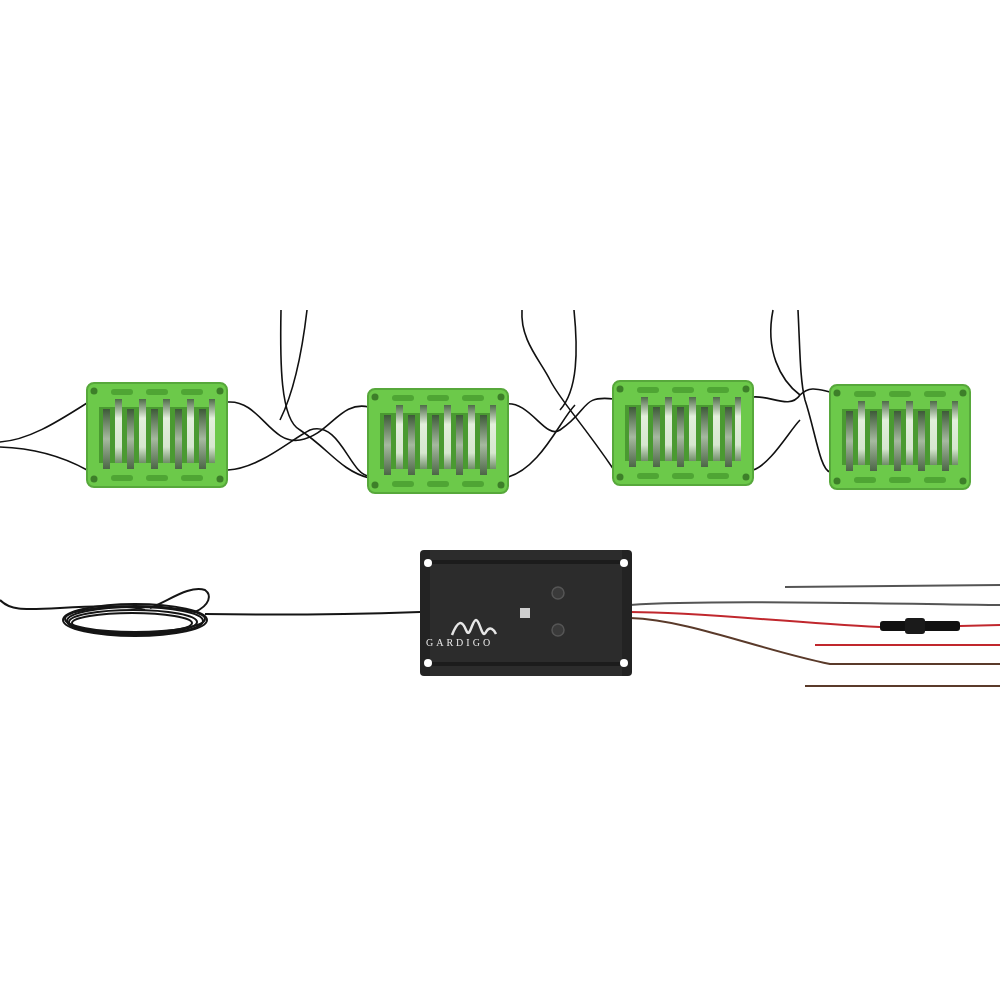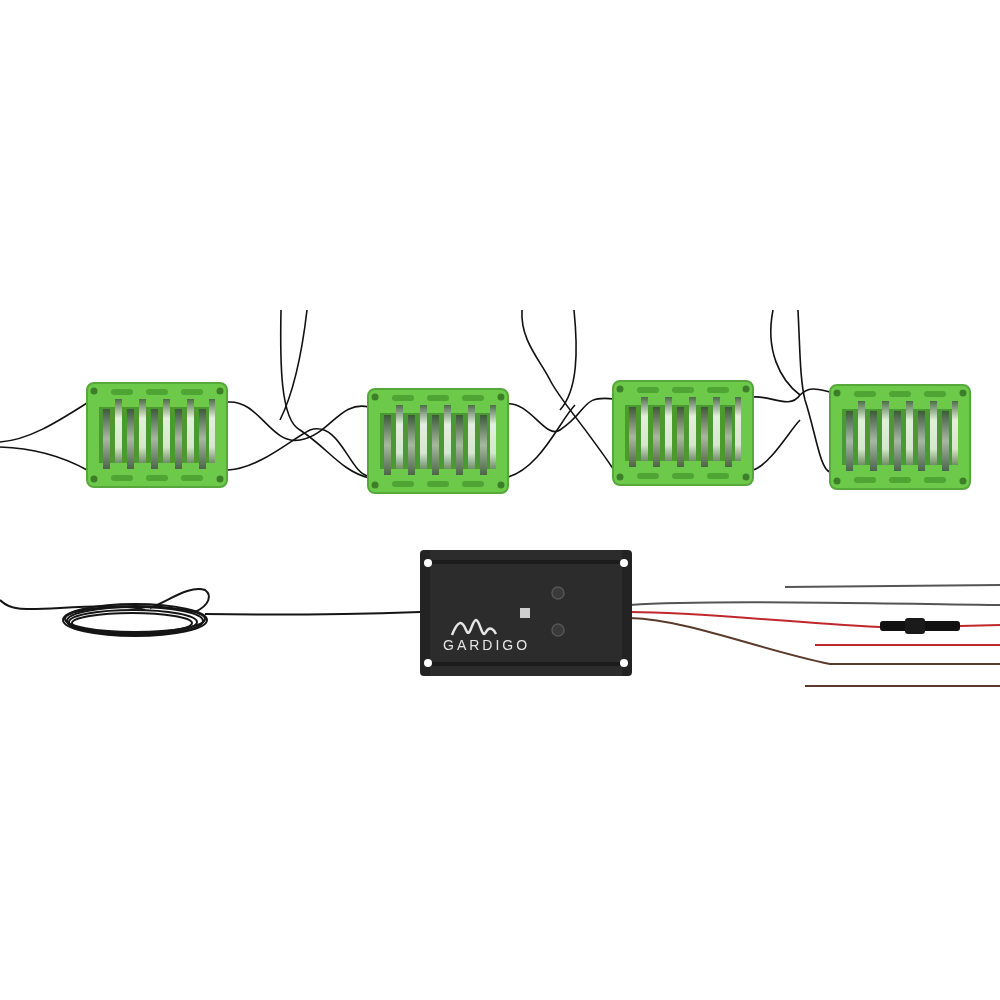--- a/index.html
+++ b/index.html
@@ -1,18 +1,18 @@
 <!DOCTYPE html>
 <html><head>
   <meta charset="utf-8">
   <style>
     html, body { margin: 0; padding: 0; background: #ffffff; }
     body { width: 1000px; height: 1000px; position: relative; overflow: hidden; font-family: "DejaVu Sans", sans-serif; }
     #scene { position: absolute; left: 0; top: 0; width: 1000px; height: 1000px; }
-    .logo-text { position: absolute; left: 443px; top: 637px; color: #e6e6e6; font-family: Liberation Sans, sans-serif; font-size: 14px; letter-spacing: 3px; }
+    .logo-text { position: absolute; left: 426px; top: 637px; color: #e6e6e6; font-family: Liberation Serif, serif; font-size: 10px; letter-spacing: 3px; }
   </style>
 </head>
 <body>
 
 <svg id="scene" viewBox="0 0 1000 1000" xmlns="http://www.w3.org/2000/svg">
   <defs>
     <linearGradient id="blade" x1="0" y1="0" x2="0" y2="1">
       <stop offset="0" stop-color="#4e6b48"></stop>
       <stop offset="0.3" stop-color="#e3efdc"></stop>
       <stop offset="0.75" stop-color="#d6e6cf"></stop>

